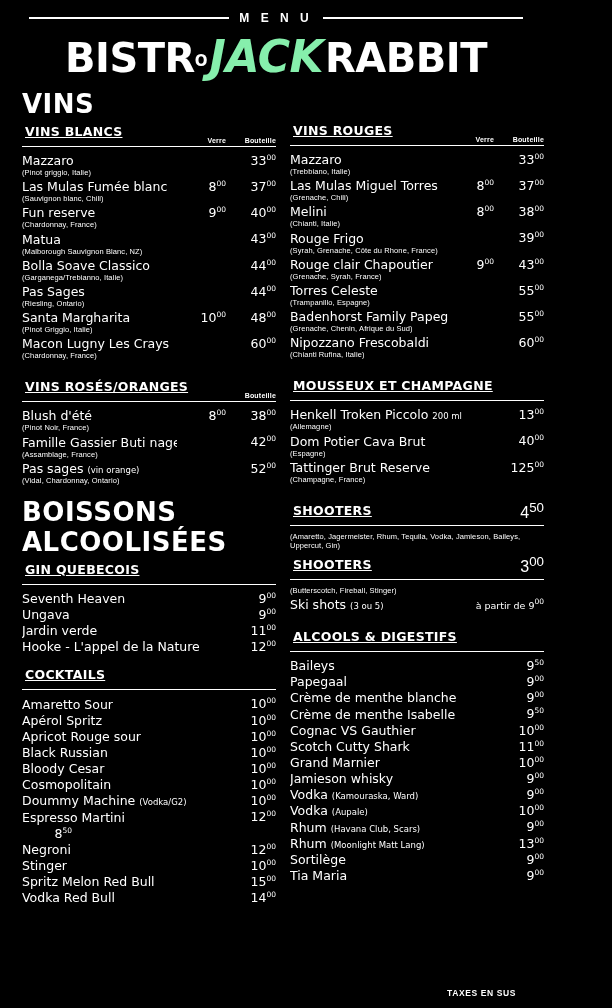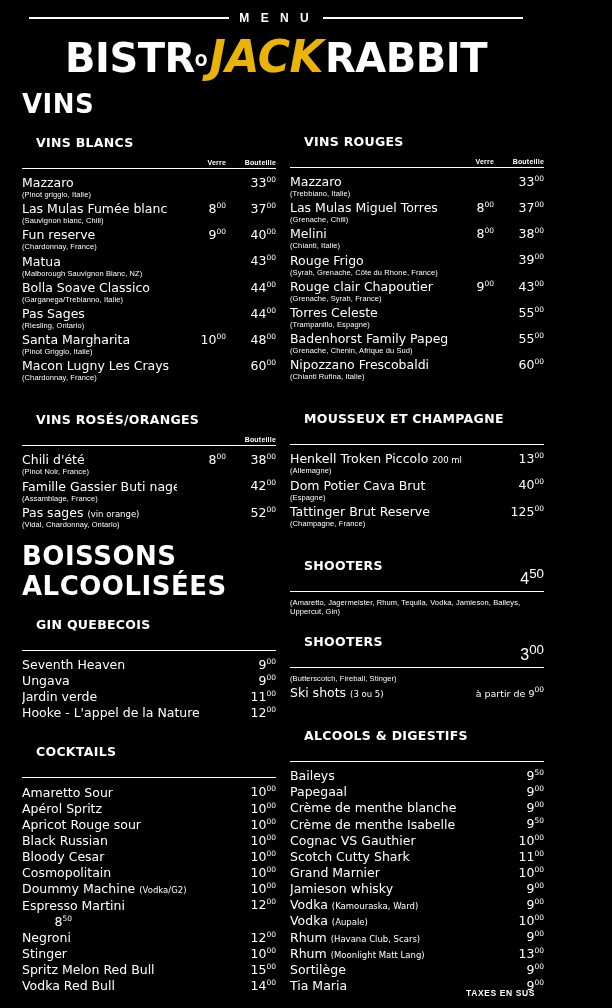--- a/index.html
+++ b/index.html
@@ -53,21 +53,21 @@
     font-size: 42px;
     letter-spacing: -0.5px;
   }
   .logo .bistro { font-size: 40px; }
   .logo .sup {
     font-size: 15px;
     vertical-align: super;
     letter-spacing: 0;
   }
   .logo .jack {
-    color: #eab308;
+    color: #86efac;
     font-style: italic;
     font-size: 44px;
     padding: 0 2px;
   }
   .logo .rabbit { font-size: 40px; }
 
   
   .cols {
     display: flex;
     padding: 0 22px;
@@ -81,22 +81,23 @@
     font-weight: bold;
     font-size: 26px;
     letter-spacing: 0.5px;
     margin: 0 0 2px 0;
   }
   h2.sub {
     font-family: "DejaVu Sans", sans-serif;
     font-weight: bold;
     font-size: 12.5px;
     letter-spacing: 0.3px;
-    margin: 14px;
+    margin: 3px;
     padding: 0 0 2px 0;
+    text-decoration: underline;
   }
   .hdr-row {
     display: flex;
     align-items: flex-end;
     border-bottom: 1px solid #ffffff;
     padding-bottom: 2px;
     margin-bottom: 6px;
   }
   .hdr-row .title { flex: 1 1 auto; }
   .hdr-row .colhead {
@@ -142,21 +143,21 @@
   .spacer14 { height: 14px; }
 
   
   .item.single .p { width: 50px; }
   .right-note {
     font-size: 9.5px;
   }
 
   .taxes {
     position: absolute;
-    right: 17px;
+    right: 36px;
     bottom: 10px;
     font-size: 8.5px;
     font-weight: bold;
     letter-spacing: 0.6px;
   }
 </style>
 </head>
 <body>
 
 <div class="page">
@@ -234,21 +235,21 @@
         </div>
 
       <div class="spacer14"></div>
 
       <div class="hdr-row">
         <h2 class="sub title">VINS ROSÉS/ORANGES</h2>
         <div class="colhead bout">Bouteille</div>
       </div>
       <div id="roses-list">
           <div class="item">
-            <div class="nm">Chili d'été</div>
+            <div class="nm">Blush d'été</div>
             <div class="p ">8<sup>00</sup></div>
             <div class="p bout">38<sup>00</sup></div>
           </div>
           <div class="note">(Pinot Noir, France)</div>
           <div class="item">
             <div class="nm">Famille Gassier Buti nages</div>
             <div class="p "></div>
             <div class="p bout">42<sup>00</sup></div>
           </div>
           <div class="note">(Assamblage, France)</div>

